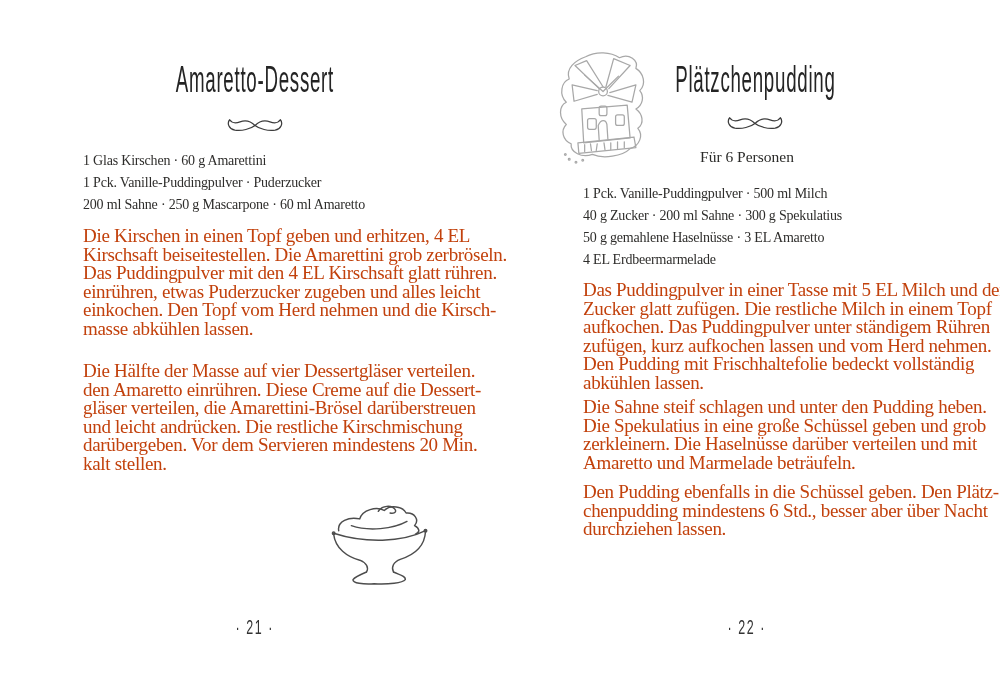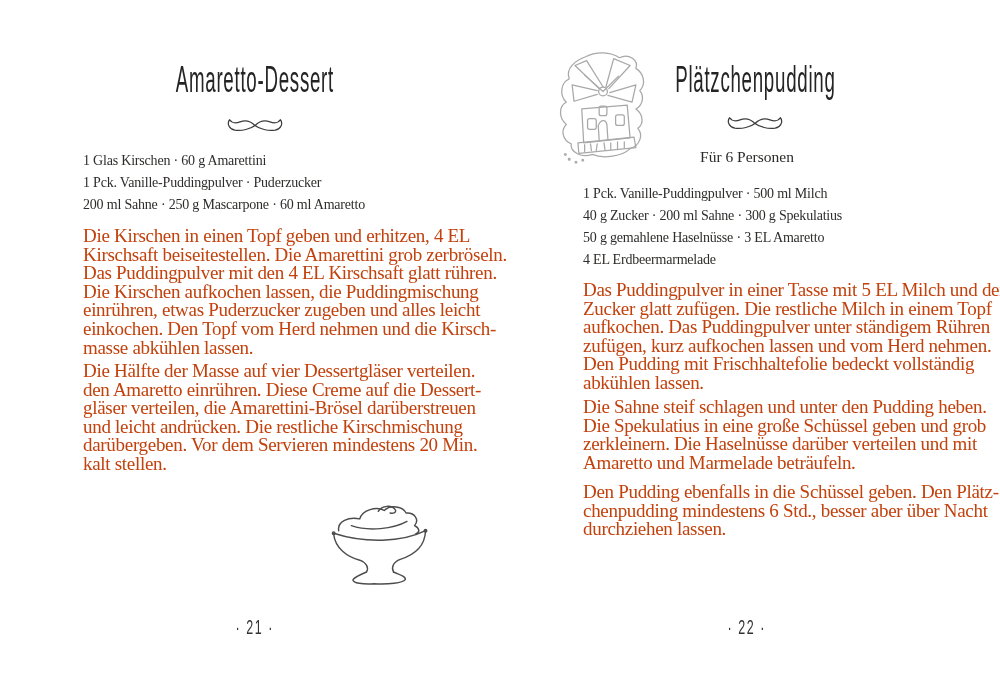--- a/index.html
+++ b/index.html
@@ -71,21 +71,20 @@
   <div class="abs ingredients" style="top:150px;">
       <div class="ing-line">1 Glas Kirschen · 60 g Amarettini</div>
       <div class="ing-line">1 Pck. Vanille-Puddingpulver · Puderzucker</div>
       <div class="ing-line">200 ml Sahne · 250 g Mascarpone · 60 ml Amaretto</div>
     </div>
 
   <div class="abs paragraph" style="top:227px;">
       <div class="para-line">Die Kirschen in einen Topf geben und erhitzen, 4 EL</div>
       <div class="para-line">Kirschsaft beiseitestellen. Die Amarettini grob zerbröseln.</div>
       <div class="para-line">Das Puddingpulver mit den 4 EL Kirschsaft glatt rühren.</div>
-      <div class="para-line">Die Kirschen aufkochen lassen, die Puddingmischung</div>
       <div class="para-line">einrühren, etwas Puderzucker zugeben und alles leicht</div>
       <div class="para-line">einkochen. Den Topf vom Herd nehmen und die Kirsch-</div>
       <div class="para-line">masse abkühlen lassen.</div>
     </div>
 
   <div class="abs paragraph" style="top:362px;">
       <div class="para-line">Die Hälfte der Masse auf vier Dessertgläser verteilen.</div>
       <div class="para-line">den Amaretto einrühren. Diese Creme auf die Dessert-</div>
       <div class="para-line">gläser verteilen, die Amarettini-Brösel darüberstreuen</div>
       <div class="para-line">und leicht andrücken. Die restliche Kirschmischung</div>

